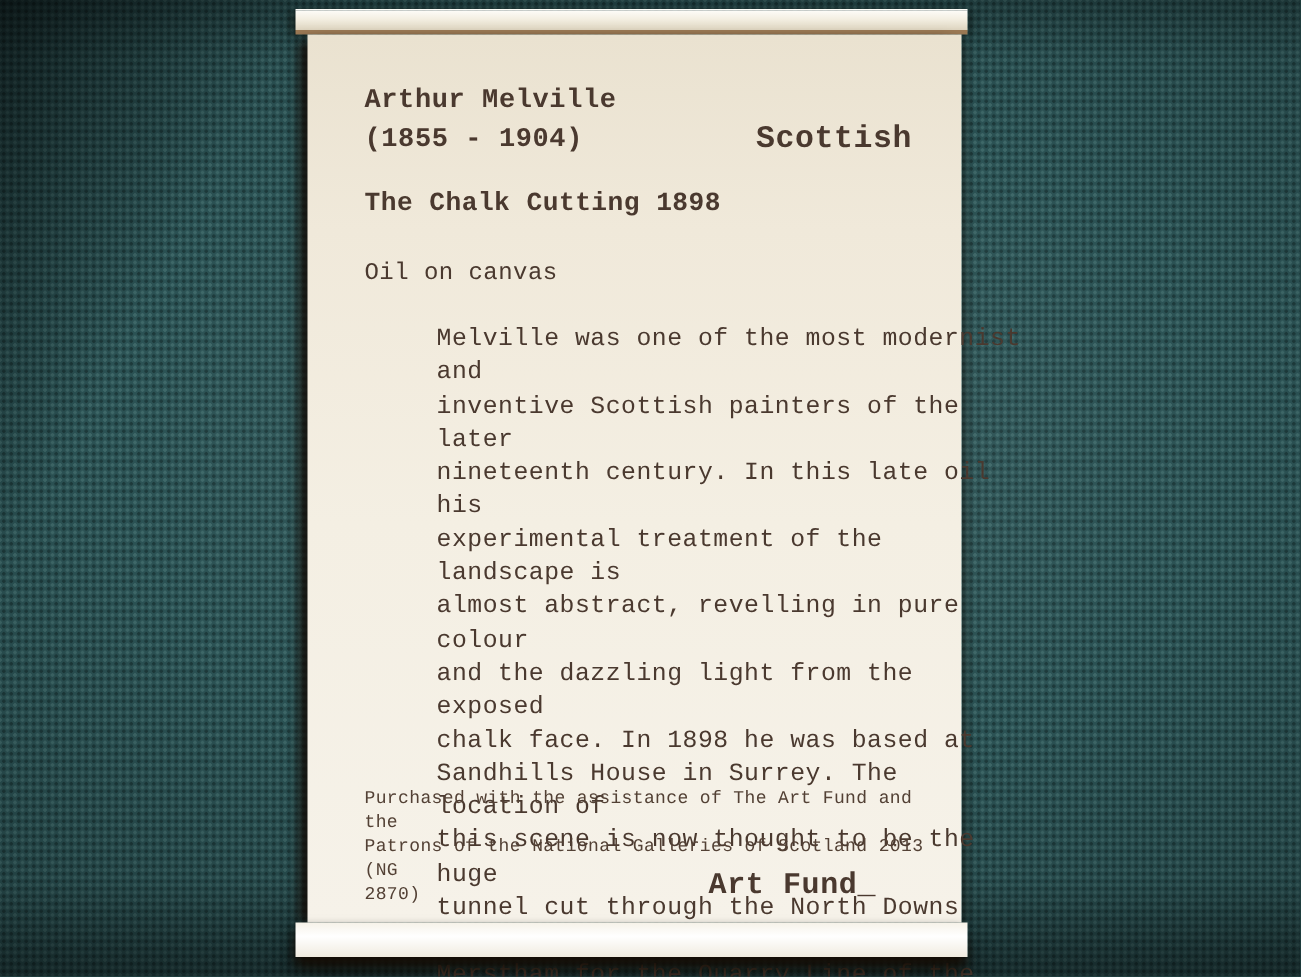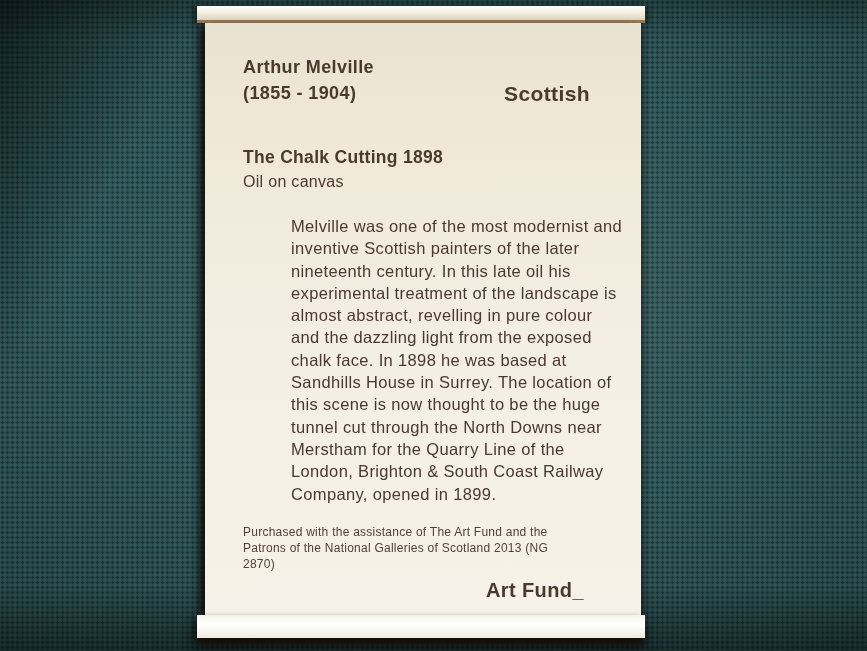--- a/index.html
+++ b/index.html
@@ -12,20 +12,21 @@
   
   .wall {
     position: relative;
     width: 867px; height: 651px;
     background-color: #2b5254;
     background-image:
       radial-gradient(rgba(8, 22, 22, 0.40) 1px, rgba(0,0,0,0) 1.3px),
       radial-gradient(rgba(140, 190, 185, 0.20) 1px, rgba(0,0,0,0) 1.3px);
     background-size: 5px 5px, 5px 5px;
     background-position: 0 0, 2.5px 2.5px;
+    font-family: Liberation Mono, monospace;
   }
   .vignette {
     position: absolute; inset: 0; pointer-events: none;
     background:
       radial-gradient(ellipse 115% 95% at 52% 45%,
         rgba(255,255,255,0.07) 0%, rgba(0,0,0,0) 38%,
         rgba(0,0,0,0.28) 76%, rgba(0,0,0,0.55) 100%),
       linear-gradient(118deg, rgba(0,0,0,0.55) 0%, rgba(0,0,0,0) 17%),
       linear-gradient(to top, rgba(0,0,0,0.38) 0%, rgba(0,0,0,0) 10%),
       linear-gradient(to bottom, rgba(0,0,0,0.22) 0%, rgba(0,0,0,0) 6%);
@@ -74,21 +75,21 @@
   .dates {
     position: absolute; left: 38px; top: 57px;
     font-size: 18px; font-weight: 700; letter-spacing: 0.4px; line-height: 26px;
   }
   .nationality {
     position: absolute; left: 299px; top: 59px;
     font-size: 21px; font-weight: 600; letter-spacing: 0.4px;
   }
   .title {
     position: absolute; left: 38px; top: 103px;
-    font-size: 17.5px; font-weight: 700; letter-spacing: 0.3px; margin-top: 21px;
+    font-size: 17.5px; font-weight: 700; letter-spacing: 0.3px;
   }
   .medium {
     position: absolute; left: 38px; top: 150px;
     font-size: 16px; font-weight: 400; letter-spacing: 0.3px;
   }
   .description {
     position: absolute; left: 38px; top: 192px; width: 392px;
     font-size: 16.5px; font-weight: 400; letter-spacing: 0.35px;
     line-height: 22.3px; white-space: pre-line; margin-left: 48px;
   }

